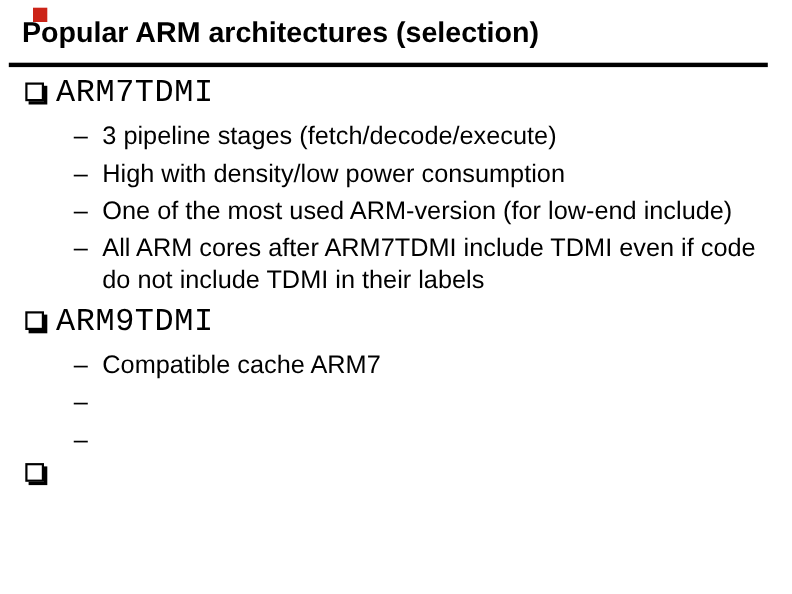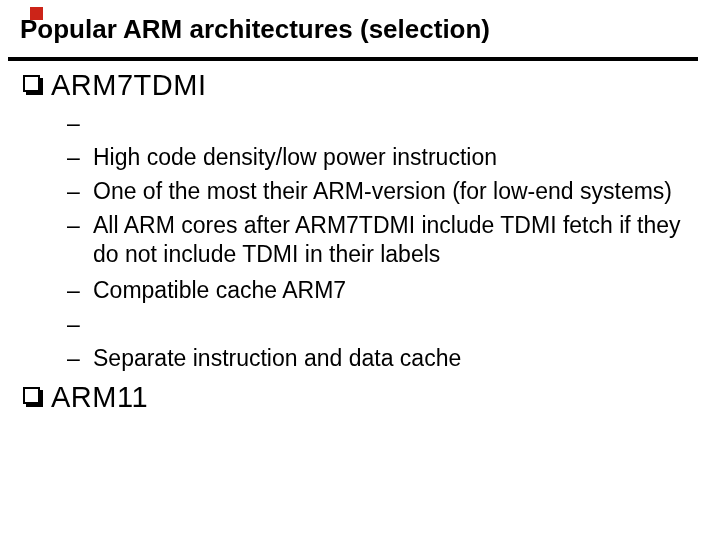--- a/index.html
+++ b/index.html
@@ -53,20 +53,21 @@
     width: 13px;
     height: 13px;
     background: #ffffff;
     border: 2.5px solid #000000;
     box-shadow: 3px 3px 0 0 #000000;
     margin: 0 11px 3px 3px;
   }
   .l1-text {
     font-size: 29px;
     letter-spacing: 0.5px;
+    font-family: Liberation Mono, monospace;
   }
   .items {
     margin-top: 7px;
   }
   .l2 {
     display: flex;
     margin: 0 0 5px 47px;
     font-size: 23px;
     line-height: 29px;
   }
@@ -87,50 +88,53 @@
   <div class="rule"></div>
   <div class="content">
       <div class="section">
         <div class="l1">
           <span class="sq-bullet"></span>
           <span class="l1-text">ARM7TDMI</span>
         </div>
         <div class="items">
           <div class="l2">
             <span class="dash">–</span>
+            <span class="l2-text">3 pipeline stages (fetch/decode/execute)</span>
           </div>
           <div class="l2">
             <span class="dash">–</span>
-            <span class="l2-text">High code density/low power instruction</span>
+            <span class="l2-text">High with density/low power consumption</span>
           </div>
           <div class="l2">
             <span class="dash">–</span>
-            <span class="l2-text">One of the most their ARM-version (for low-end systems)</span>
+            <span class="l2-text">One of the most used ARM-version (for low-end include)</span>
           </div>
           <div class="l2">
             <span class="dash">–</span>
-            <span class="l2-text">All ARM cores after ARM7TDMI include TDMI fetch if they do not include TDMI in their labels</span>
+            <span class="l2-text">All ARM cores after ARM7TDMI include TDMI even if code do not include TDMI in their labels</span>
           </div>
         </div>
       </div>
       <div class="section">
+        <div class="l1">
+          <span class="sq-bullet"></span>
+          <span class="l1-text">ARM9TDMI</span>
+        </div>
         <div class="items">
           <div class="l2">
             <span class="dash">–</span>
             <span class="l2-text">Compatible cache ARM7</span>
           </div>
           <div class="l2">
             <span class="dash">–</span>
           </div>
           <div class="l2">
             <span class="dash">–</span>
-            <span class="l2-text">Separate instruction and data cache</span>
           </div>
         </div>
       </div>
       <div class="section">
         <div class="l1">
           <span class="sq-bullet"></span>
-          <span class="l1-text">ARM11</span>
         </div>
       </div>
     </div>
 </div>
 
 </body></html>

